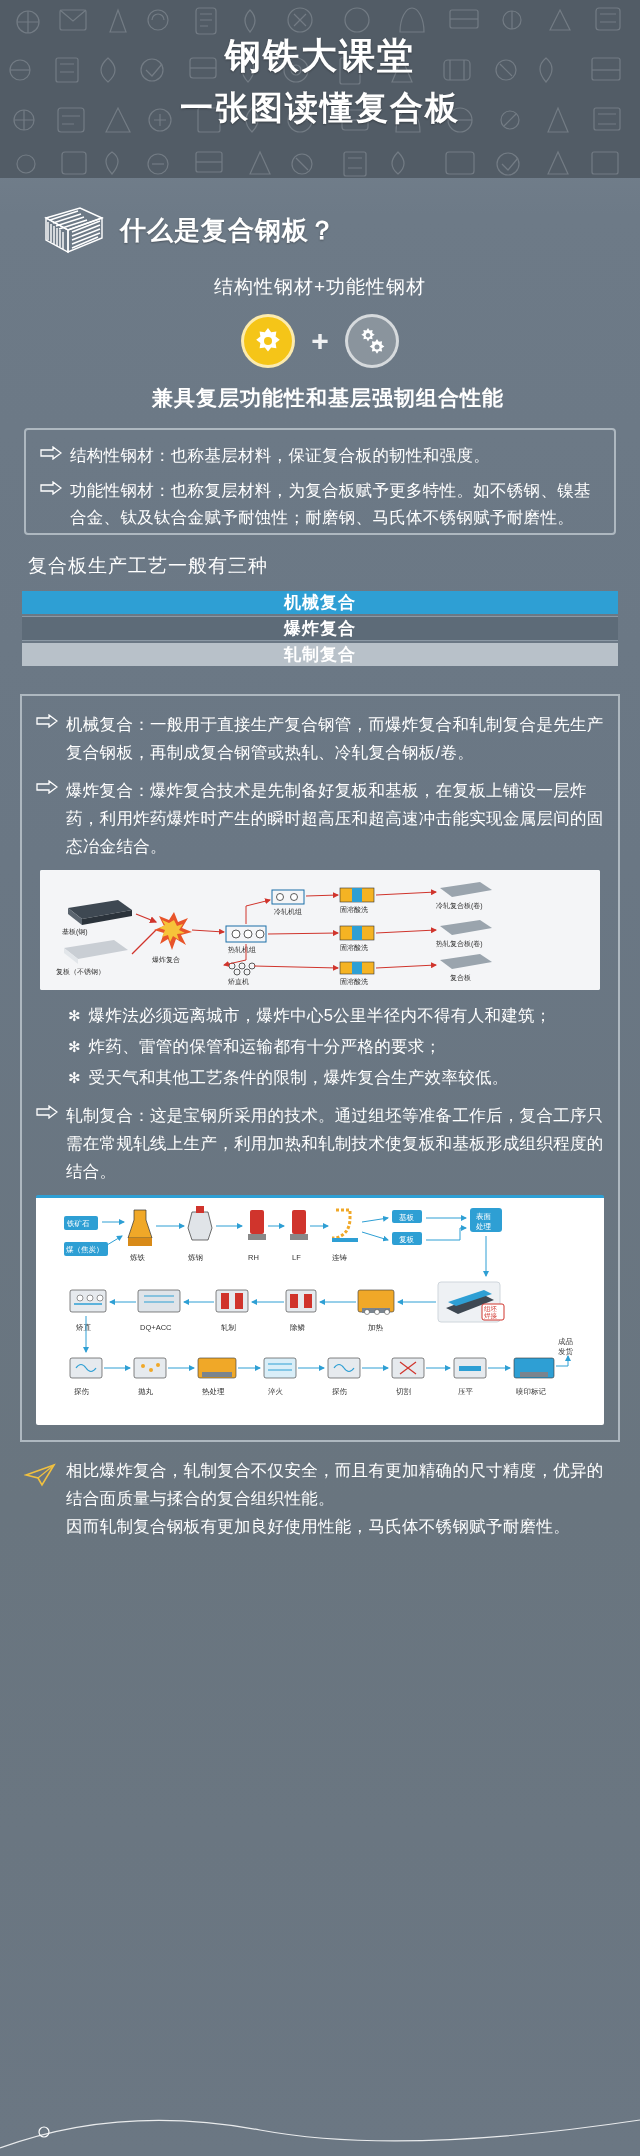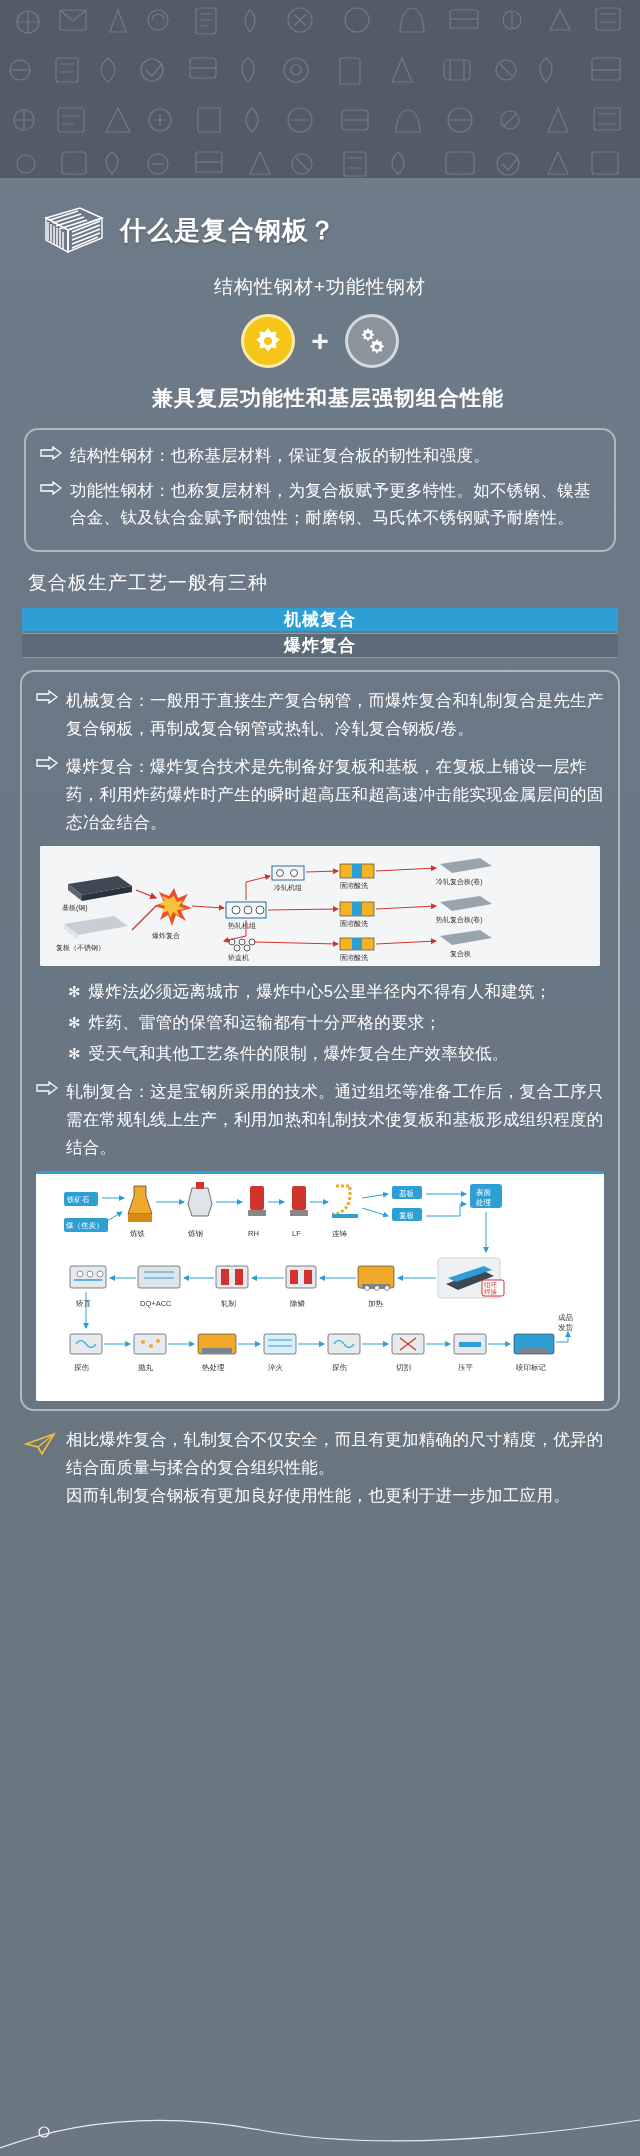--- a/index.html
+++ b/index.html
@@ -102,22 +102,22 @@
     font-weight: bold;
     margin-top: 16px;
     letter-spacing: 1px;
     padding-left: 16px;
   }
 
   
   .box {
     margin: 16px 24px 0 24px;
     border: 2px solid #aeb8c0;
-    border-radius: 14px;
-    padding: 12px 14px 19px 14px;
+    border-radius: 4px;
+    padding: 12px 14px 2px 14px;
   }
 
   .bullet-row {
     display: flex;
     align-items: flex-start;
     gap: 8px;
     margin-bottom: 8px;
   }
   .bullet-row:last-child { margin-bottom: 0; }
   .arrow-ico { flex: 0 0 auto; margin-top: 4px; }
@@ -153,24 +153,24 @@
     font-size: 17px;
     font-weight: bold;
     letter-spacing: 1px;
   }
   .tab.t1 { background: #2e9fd4; }
   .tab.t2 { background: #5d6b78; border-top: 1px solid #8c99a5; border-bottom: 1px solid #8c99a5; }
   .tab.t3 { background: #b8c1c9; color: #ffffff; }
 
   
   .bigbox {
-    margin: 12px 20px 0 20px;
+    margin: 28px 20px 0 20px;
     border: 2px solid #aeb8c0;
-    border-radius: 14px;
-    padding: 14px 14px 8px 14px;
+    border-radius: 0;
+    padding: 14px 14px 15px 14px;
   }
   .para {
     display: flex;
     gap: 8px;
     align-items: flex-start;
     margin-bottom: 10px;
   }
   .para .bullet-text { font-size: 16.5px; line-height: 28px; }
 
   
@@ -318,20 +318,24 @@
           <path d="M348 158 h14 M348 168 h14"></path>
         <path d="M398 152 q12 12 0 22 q-12 -10 0 -22z"></path>
         <rect x="446" y="152" width="28" height="22" rx="3"></rect>
         <circle cx="508" cy="164" r="11"></circle>
           <path d="M502 164 l6 6 l10 -12"></path>
         <path d="M548 174 l10 -22 l10 22z"></path>
         <rect x="592" y="152" width="26" height="22" rx="2"></rect>
       </g>
     </svg>
 
+    <div class="header-title">
+      <div>钢铁大课堂</div>
+      <div class="line2">一张图读懂复合板</div>
+    </div>
   </div>
 
   <div class="section-head">
     <svg class="book-icon" viewBox="0 0 66 52">
       <g fill="none" stroke="#ffffff" stroke-width="1.4">
         <path d="M6 14 L40 4 L62 14 L28 26 Z"></path>
         <path d="M6 14 L6 36 L28 48 L28 26 Z"></path>
         <path d="M28 26 L62 14 L62 34 L28 48 Z"></path>
         <path d="M10 16 L38 7 M13 19 L41 10 M16 22 L44 13 M19 25 L47 16"></path>
         <path d="M32 28 L60 17 M32 32 L60 21 M32 36 L60 25 M32 40 L60 29 M32 44 L58 33"></path>
@@ -381,20 +385,21 @@
       <div class="bullet-text">功能性钢材：也称复层材料，为复合板赋予更多特性。如不锈钢、镍基合金、钛及钛合金赋予耐蚀性；耐磨钢、马氏体不锈钢赋予耐磨性。</div>
     </div>
   </div>
 
 
   <div class="plain">复合板生产工艺一般有三种</div>
 
   <div class="tabs">
     <div class="tab t1">机械复合</div>
     <div class="tab t2">爆炸复合</div>
+    <div class="tab t3">轧制复合</div>
   </div>
 
   <div class="bigbox">
 
     <div class="para">
       <svg class="arrow-ico" width="22" height="14" viewBox="0 0 22 14">
         <path d="M1 4 h12 v-3 l8 6 -8 6 v-3 h-12 z" fill="none" stroke="#ffffff" stroke-width="1.3"></path>
       </svg>
       <div class="bullet-text">机械复合：一般用于直接生产复合钢管，而爆炸复合和轧制复合是先生产复合钢板，再制成复合钢管或热轧、冷轧复合钢板/卷。</div>
     </div>
@@ -714,21 +719,21 @@
 
   </div>
 
   <div class="footer-wrap">
     <svg class="plane" width="34" height="26" viewBox="0 0 34 26">
       <path d="M2 13 L30 3 L18 23 L14 16 Z" fill="none" stroke="#f0c040" stroke-width="1.6"></path>
       <path d="M14 16 L30 3" fill="none" stroke="#f0c040" stroke-width="1.2"></path>
     </svg>
     <div class="footer-text">
       <div>相比爆炸复合，轧制复合不仅安全，而且有更加精确的尺寸精度，优异的结合面质量与揉合的复合组织性能。</div>
-      <div>因而轧制复合钢板有更加良好使用性能，也更利于进一步加工应用。</div>
+      <div>因而轧制复合钢板有更加良好使用性能，马氏体不锈钢赋予耐磨性。</div>
     </div>
   </div>
 
   <svg class="bottom-curve" viewBox="0 0 640 70">
     <path d="M0 62 Q 120 18 260 44 T 640 34" fill="none" stroke="#ffffff" stroke-width="1.2" opacity=".85"></path>
     <circle cx="44" cy="46" r="5" fill="none" stroke="#ffffff" stroke-width="1.2"></circle>
   </svg>
 
 </div>
 

